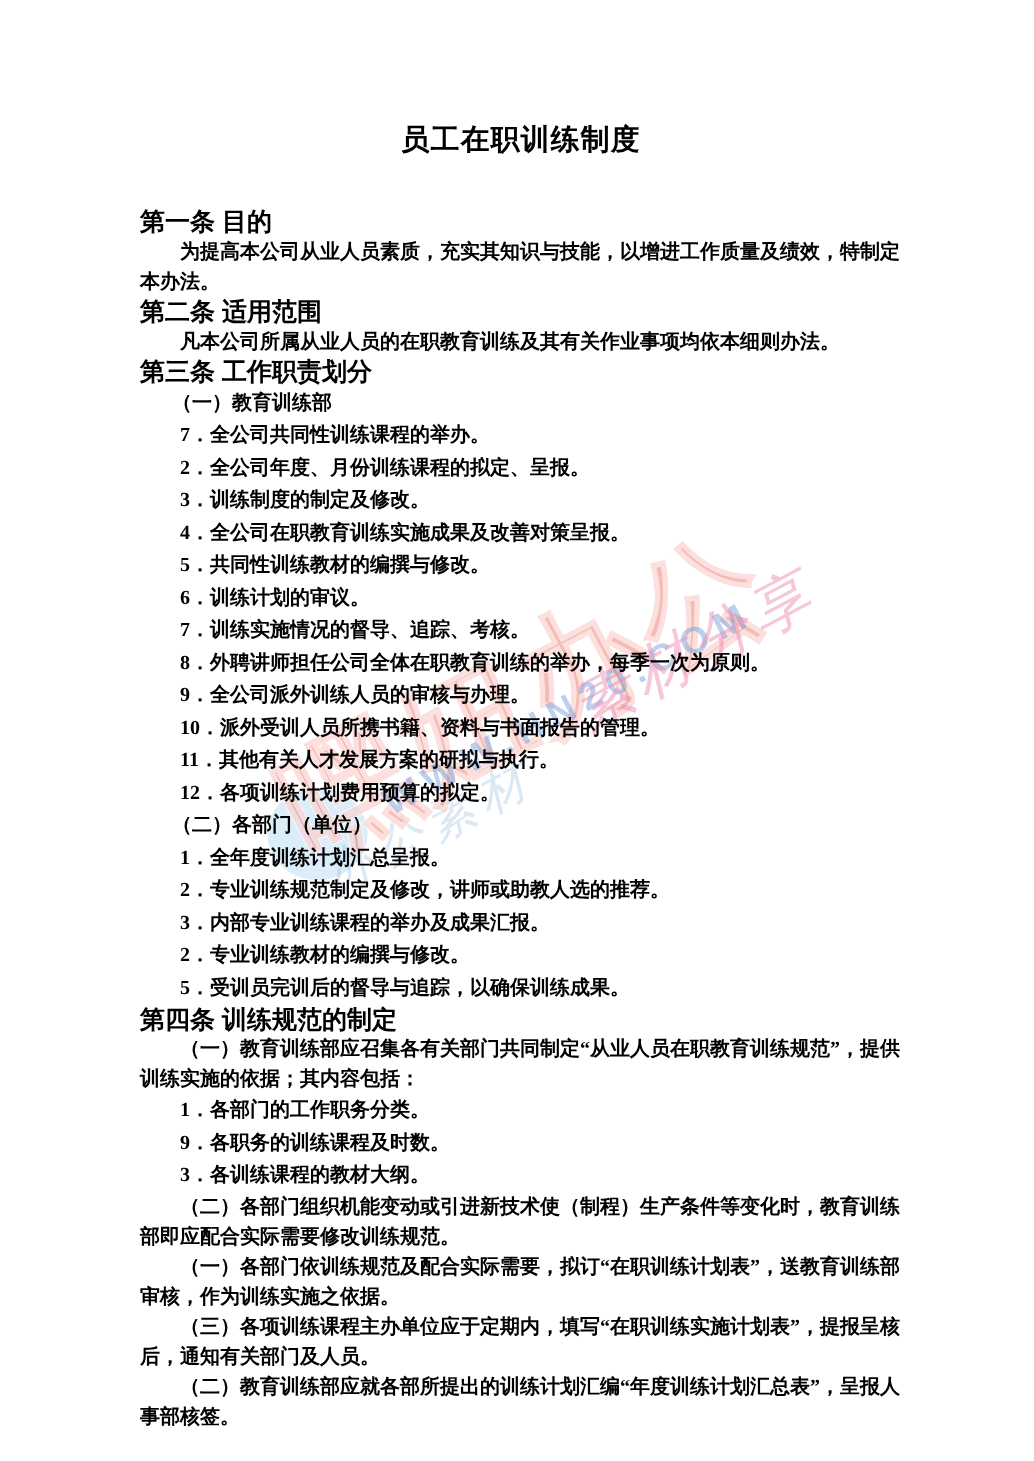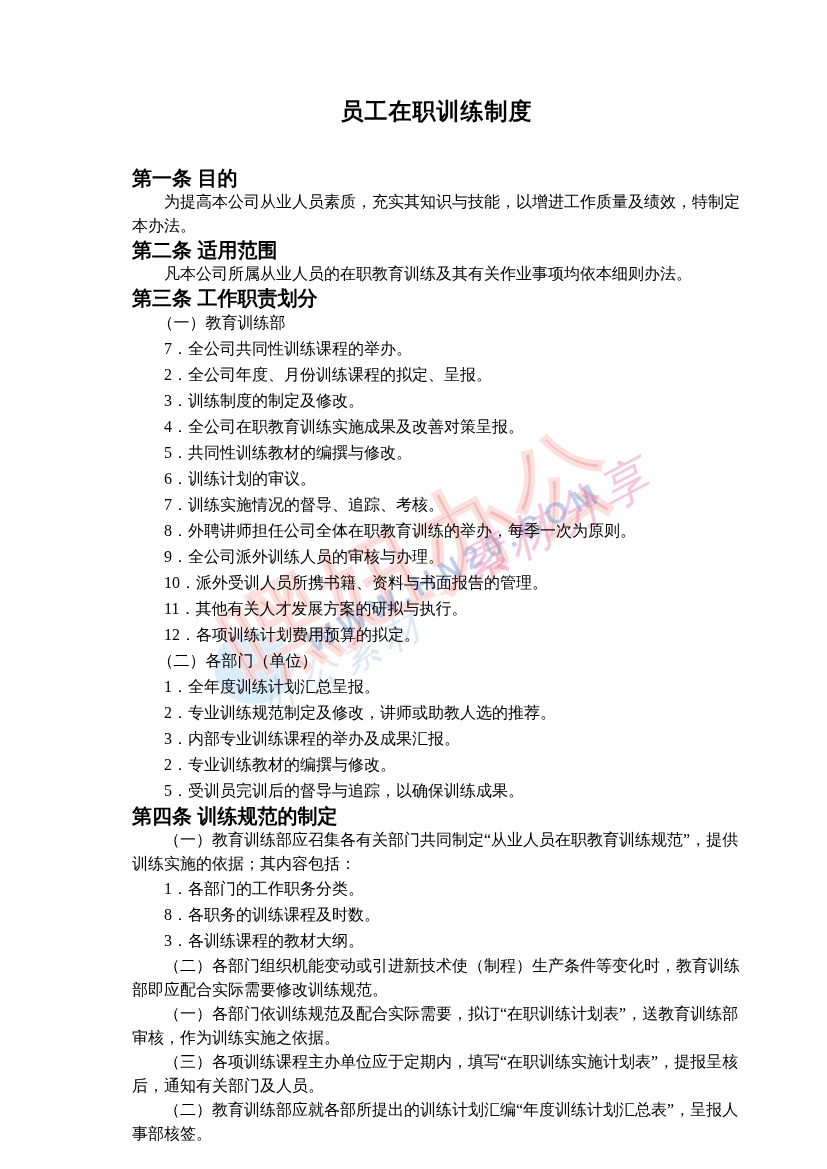--- a/index.html
+++ b/index.html
@@ -61,37 +61,37 @@
   }
   .wm-circle {
     left: 214px; top: 630px;
     width: 80px; height: 74px;
     border-radius: 50%;
   }
 
   
   .content {
     position: absolute;
-    left: 132px;
+    left: 112px;
     top: 96px;
     width: 609px;
     z-index: 2;
     color: #000000;
     font-size: 16px;
   }
   .doc-title {
     margin: 0 0 40px 0;
     text-align: center;
     font-family: "Liberation Sans", sans-serif;
     font-weight: bold;
     font-size: 23px;
     letter-spacing: 1px;
     line-height: 30px;
   }
-  .blk { margin: 0; }
+  .blk { margin: 0; font-weight: bold; }
   .blk-h {
     font-family: "Liberation Sans", sans-serif;
     font-weight: bold;
     font-size: 20px;
     line-height: 24px;
   }
   .blk-p {
     text-indent: 2em;
     line-height: 24px;
   }
@@ -140,21 +140,21 @@
         <div class="blk blk-i">12．各项训练计划费用预算的拟定。</div>
         <div class="blk blk-s">（二）各部门（单位）</div>
         <div class="blk blk-i">1．全年度训练计划汇总呈报。</div>
         <div class="blk blk-i">2．专业训练规范制定及修改，讲师或助教人选的推荐。</div>
         <div class="blk blk-i">3．内部专业训练课程的举办及成果汇报。</div>
         <div class="blk blk-i">2．专业训练教材的编撰与修改。</div>
         <div class="blk blk-i">5．受训员完训后的督导与追踪，以确保训练成果。</div>
         <div class="blk blk-h">第四条 训练规范的制定</div>
         <div class="blk blk-p">（一）教育训练部应召集各有关部门共同制定“从业人员在职教育训练规范”，提供训练实施的依据；其内容包括：</div>
         <div class="blk blk-i">1．各部门的工作职务分类。</div>
-        <div class="blk blk-i">8．各职务的训练课程及时数。</div>
+        <div class="blk blk-i">9．各职务的训练课程及时数。</div>
         <div class="blk blk-i">3．各训练课程的教材大纲。</div>
         <div class="blk blk-p">（二）各部门组织机能变动或引进新技术使（制程）生产条件等变化时，教育训练部即应配合实际需要修改训练规范。</div>
         <div class="blk blk-p">（一）各部门依训练规范及配合实际需要，拟订“在职训练计划表”，送教育训练部审核，作为训练实施之依据。</div>
         <div class="blk blk-p">（三）各项训练课程主办单位应于定期内，填写“在职训练实施计划表”，提报呈核后，通知有关部门及人员。</div>
         <div class="blk blk-p">（二）教育训练部应就各部所提出的训练计划汇编“年度训练计划汇总表”，呈报人事部核签。</div>
       </div>
   </div>
 
 </div>
 

